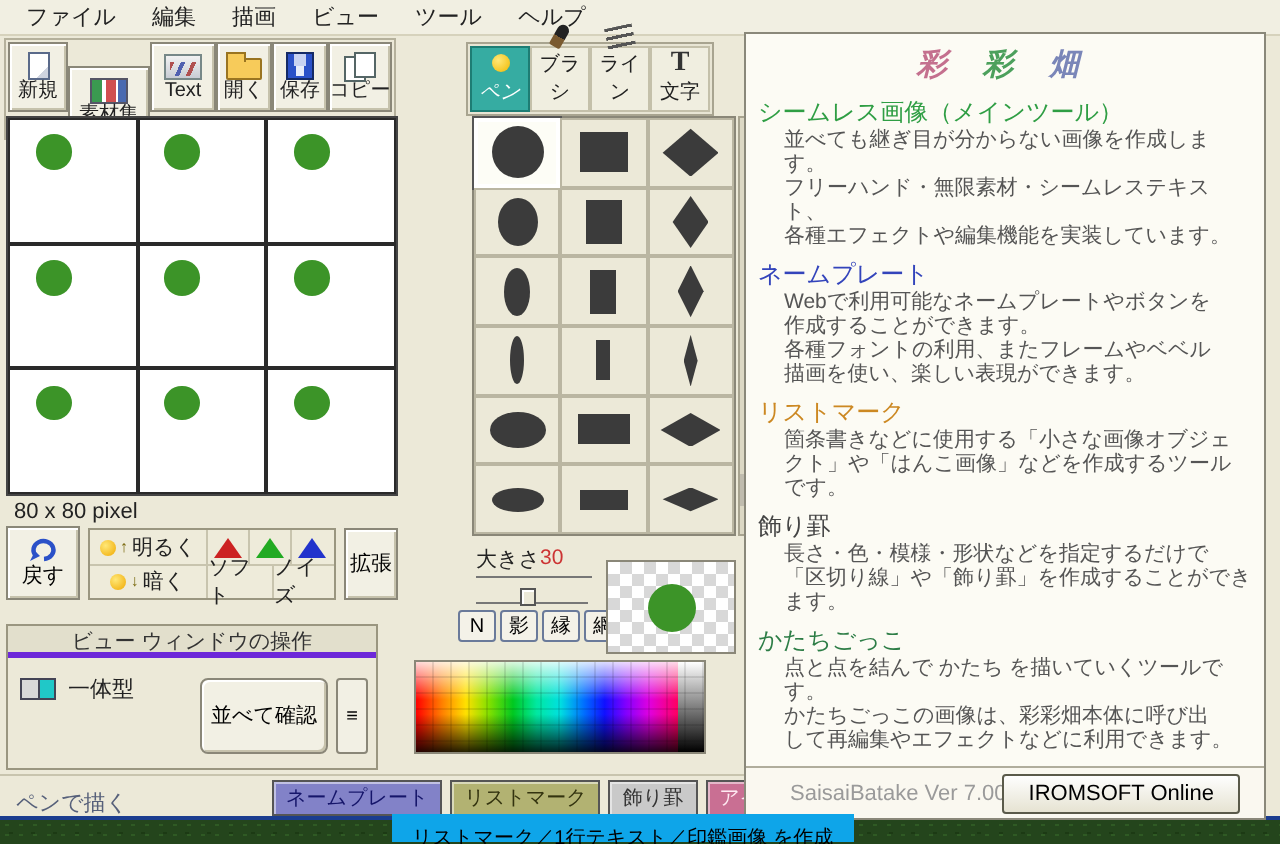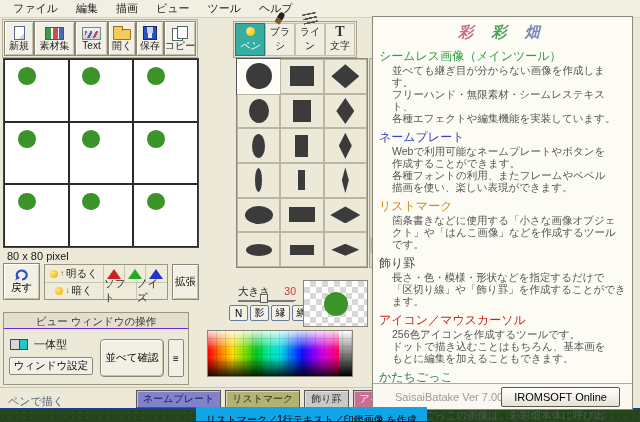--- a/index.html
+++ b/index.html
@@ -75,21 +75,21 @@
   .tri { width:0; height:0; border-left:7px solid transparent; border-right:7px solid transparent; }
   .tri-red { border-bottom:10px solid #cc2222; }
   .tri-green { border-bottom:10px solid #22aa22; }
   .tri-blue { border-bottom:10px solid #2233cc; }
   .expand-btn { position:absolute; left:172px; top:264px; width:27px; height:36px;
     background:#f2f0e4; border:1px solid #8a8778; box-shadow:inset 1px 1px 0 #fff, inset -1px -1px 0 #c6c2ac;
     font-size:10.5px; font-family:inherit; cursor:pointer; }
   
   .vgroup { position:absolute; left:3px; top:312px; width:186px; height:73px; border:1px solid #9a9680; background:#ece9d8; }
   .vgroup-title { height:16px; line-height:16px; text-align:center; font-size:10.5px; color:#333;
-    background:#e2dfcc; border-bottom:1px solid #6d28d9; }
+    background:#e2dfcc; border-bottom:3px solid #6d28d9; }
   .vg-left { position:absolute; left:6px; top:24px; display:flex; align-items:center; gap:6px; }
   .dual-icon { width:18px; height:11px; border:1px solid #445; display:flex; }
   .dual-icon i { display:block; height:100%; }
   .dual-l { width:9px; background:#d8d8d8; border-right:1px solid #445; }
   .dual-r { width:8px; background:#20c8c8; }
   .winset-btn { position:absolute; left:5px; top:44px; width:84px; height:18px;
     background:#f2f0e4; border:1px solid #8a8778; border-radius:2px; box-shadow:inset 1px 1px 0 #fff;
     font-size:10.5px; font-family:inherit; cursor:pointer; }
   .tilecheck-btn { position:absolute; left:96px; top:26px; width:64px; height:38px;
     background:#f2f0e4; border:1px solid #8a8778; border-radius:4px; box-shadow:inset 1px 1px 0 #fff, inset -1px -1px 0 #c6c2ac;
@@ -100,21 +100,21 @@
   .shape-frame { position:absolute; left:236px; top:58px; width:132px; height:210px; border:1px solid #8a8778;
     background:#ece9d8; display:grid; grid-template-columns:repeat(3,1fr); grid-template-rows:repeat(6,1fr); }
   .scell { border:1px solid #bab6a2; display:flex; align-items:center; justify-content:center; cursor:pointer; background:#ece9d8; }
   .scell.sel { background:#fdfdf6; border:2px solid #fff; outline:1px solid #555; }
   .shape { background:#3b3b3b; }
   .s-ellipse { border-radius:50%; }
   .s-diamond { clip-path:polygon(50% 0,100% 50%,50% 100%,0 50%); }
   .shape-scroll { position:absolute; left:369px; top:58px; width:6px; height:210px; background:#dcd8c4; border:1px solid #a8a490; }
   .shape-scroll i { display:block; position:absolute; left:0; right:0; bottom:14px; height:16px; background:#c0bcae; }
   
-  .size-row { position:absolute; left:238px; top:285px; width:58px; display:flex; justify-content:space-between;
+  .size-row { position:absolute; left:238px; top:273px; width:58px; display:flex; justify-content:flex-start;
     border-bottom:1px solid #777; padding-bottom:1px; font-size:10.5px; }
   .size-value { color:#cc3333; }
   .slider { position:absolute; left:238px; top:292px; width:56px; height:10px; border-bottom:1px solid #777; }
   .slider-thumb { position:absolute; left:22px; top:2px; width:8px; height:9px; background:#ece9d8;
     border:1px solid #555; box-shadow:inset 1px 1px 0 #fff; cursor:pointer; }
   .modes { position:absolute; left:229px; top:305px; display:flex; gap:2px; }
   .btn-sm { min-width:19px; height:16px; padding:0 2px; background:#f4f2e8; border:1px solid #6a7a9a; border-radius:2px;
     font-size:10px; font-family:inherit; cursor:pointer; }
   .preview { position:absolute; left:303px; top:280px; width:65px; height:47px; border:1px solid #8a8778;
     background-color:#fff;
@@ -179,21 +179,21 @@
 
   </div>
 
   <div class="toolbar">
 
       <button class="tbtn" style="width: 30px;">
         <span class="ticon icon-new"></span>
         <span class="tlabel">新規</span>
       </button>
 
-      <button class="tbtn" style="width: 41px;">
+      <button class="tbtn" style="width: 41px; margin-top: 12px;">
         <span class="ticon icon-materials"></span>
         <span class="tlabel">素材集</span>
       </button>
 
       <button class="tbtn" style="width: 33px;">
         <span class="ticon icon-text"></span>
         <span class="tlabel">Text</span>
       </button>
 
       <button class="tbtn" style="width: 28px;">
@@ -329,21 +329,20 @@
 
   <div class="vgroup">
     <div class="vgroup-title">ビュー ウィンドウの操作</div>
     <div class="vg-left">
       <span class="dual-icon">
           <i class="dual-l"></i>
           <i class="dual-r"></i>
         </span>
       <span>一体型</span>
     </div>
-    <button class="winset-btn">ウィンドウ設定</button>
     <button class="tilecheck-btn">並べて確認</button>
     <button class="more-btn">≡</button>
   </div>
 
   <div class="shape-frame">
 
       <div class="scell sel">
         <span class="shape s-ellipse" style="width: 26px; height: 26px;"></span>
       </div>
 
@@ -494,26 +493,20 @@
           <div class="rbody">箇条書きなどに使用する「小さな画像オブジェ
 クト」や「はんこ画像」などを作成するツールです。</div>
         </div>
 
         <div class="rsection">
           <div class="rheading" style="color: rgb(68, 68, 68);">飾り罫</div>
           <div class="rbody">長さ・色・模様・形状などを指定するだけで
 「区切り線」や「飾り罫」を作成することができます。</div>
         </div>
 
-        <div class="rsection">
-          <div class="rheading" style="color: rgb(204, 34, 34);">アイコン／マウスカーソル</div>
-          <div class="rbody">256色アイコンを作成するツールです。
-ドットで描き込むことはもちろん、基本画を
-もとに編集を加えることもできます。</div>
-        </div>
 
         <div class="rsection">
           <div class="rheading" style="color: rgb(45, 125, 70);">かたちごっこ</div>
           <div class="rbody">点と点を結んで かたち を描いていくツールです。
 かたちごっこの画像は、彩彩畑本体に呼び出
 して再編集やエフェクトなどに利用できます。</div>
         </div>
 
     </div>
     <div class="rfooter">

